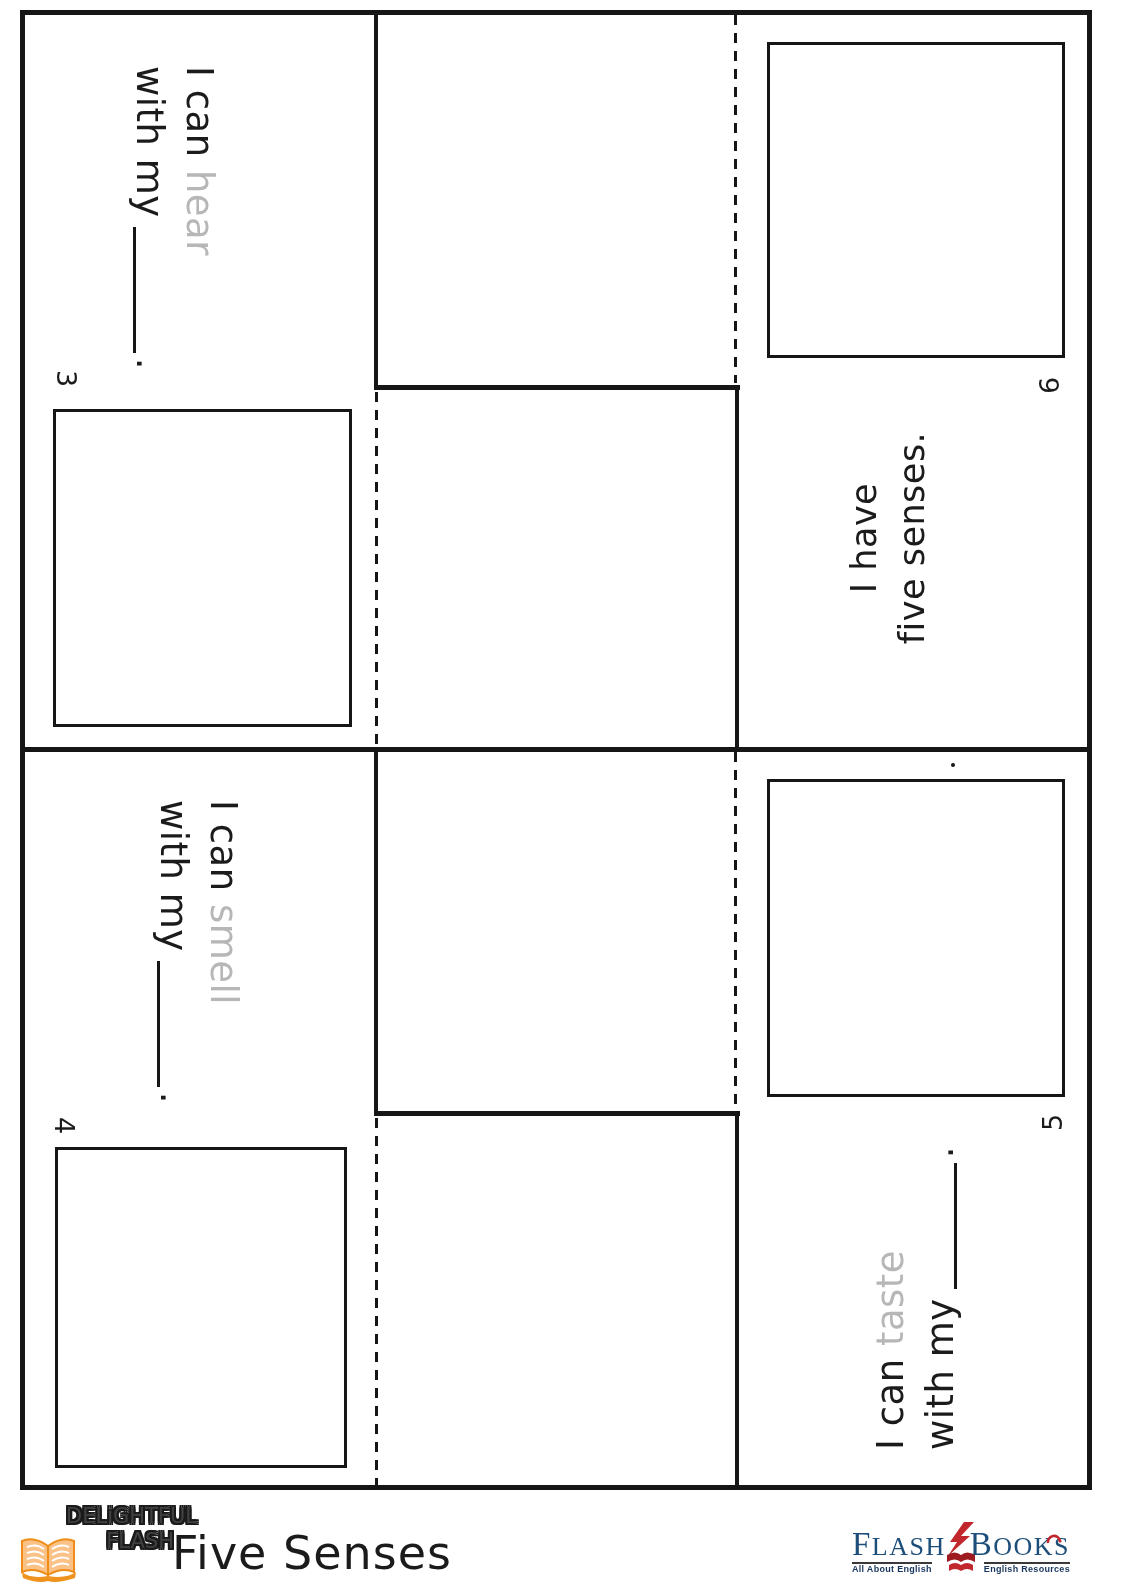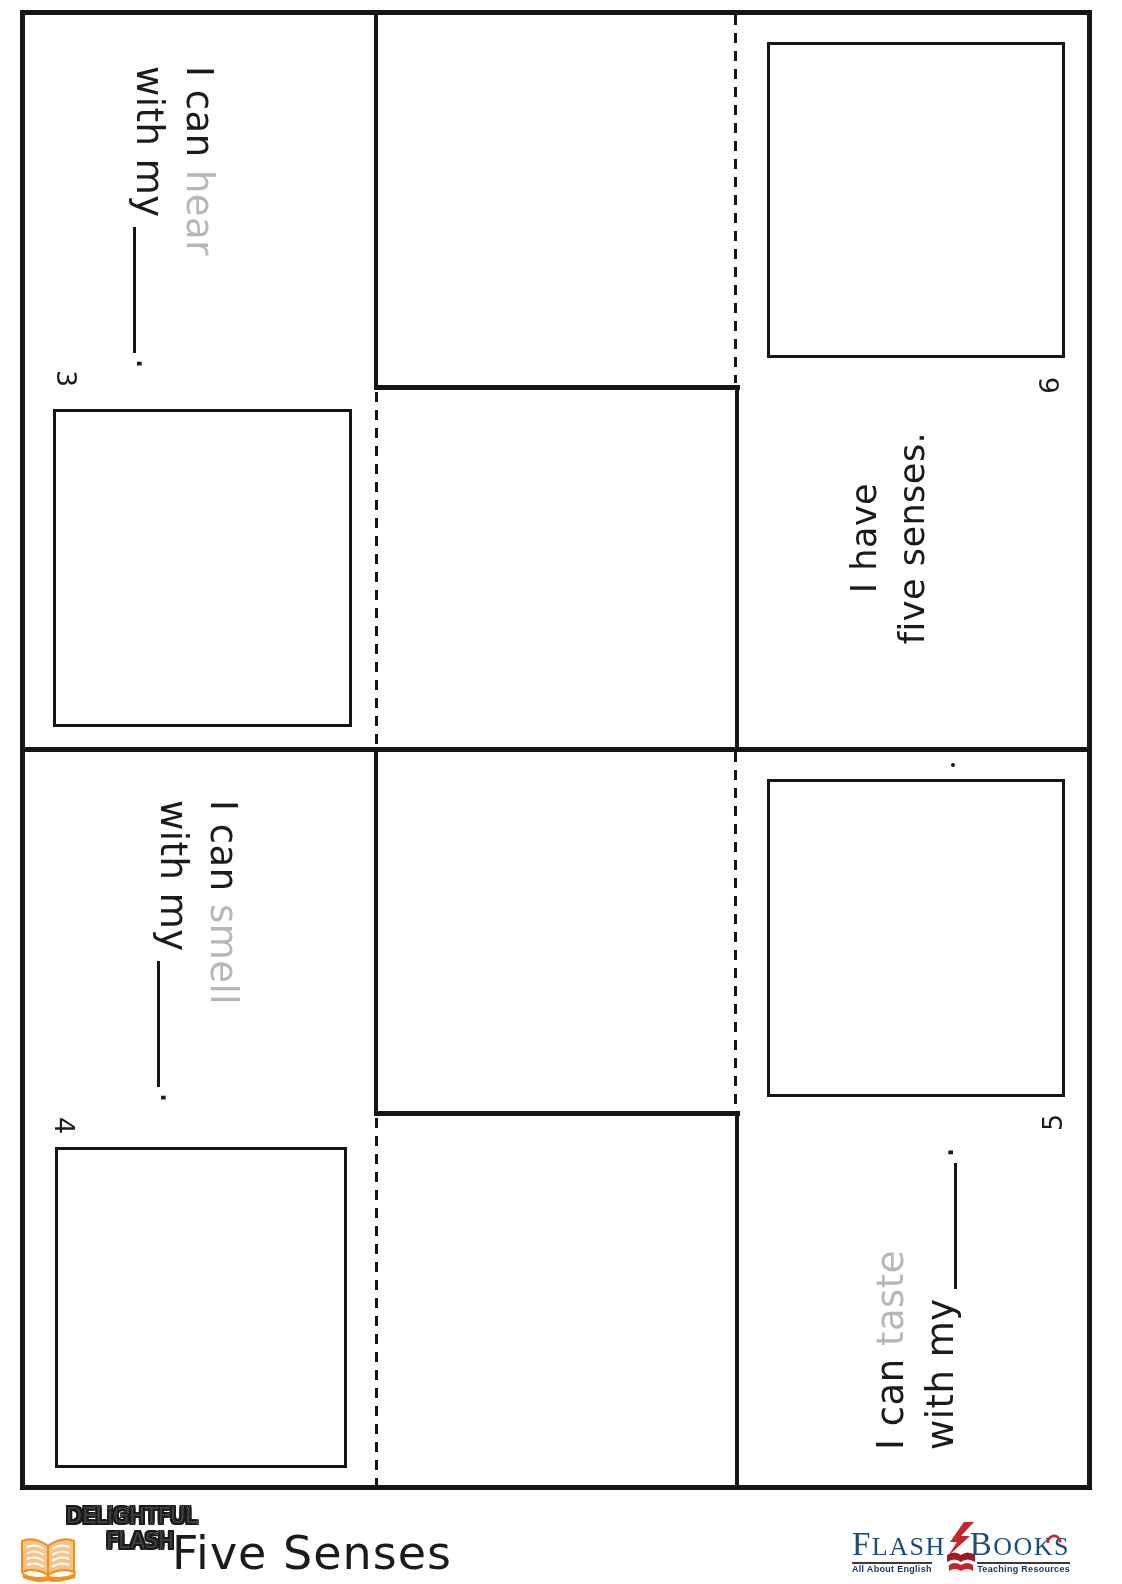--- a/index.html
+++ b/index.html
@@ -169,17 +169,17 @@
       <svg class="fd-swoosh" width="18" height="18" viewBox="0 0 18 18">
         <path d="M3 13 A6 6 0 1 1 15 11" stroke="#c1272d" fill="none" stroke-width="2.6"></path>
         <circle cx="15" cy="11" r="1.6" fill="#c1272d"></circle>
       </svg>
     </div>
     <div class="fd-tags">
       <span class="fd-tag">All About English</span>
       <svg class="fd-minibook" width="26" height="13" viewBox="0 0 26 13">
         <path d="M1 4 Q7 0 13 4 Q19 0 25 4 L25 10 Q19 6 13 10 Q7 6 1 10 Z" fill="#c1272d"></path>
       </svg>
-      <span class="fd-tag">Teaching Resources</span>
+      <span class="fd-tag">English Resources</span>
     </div>
   </div>
 
 </div>
 
 </body></html>

